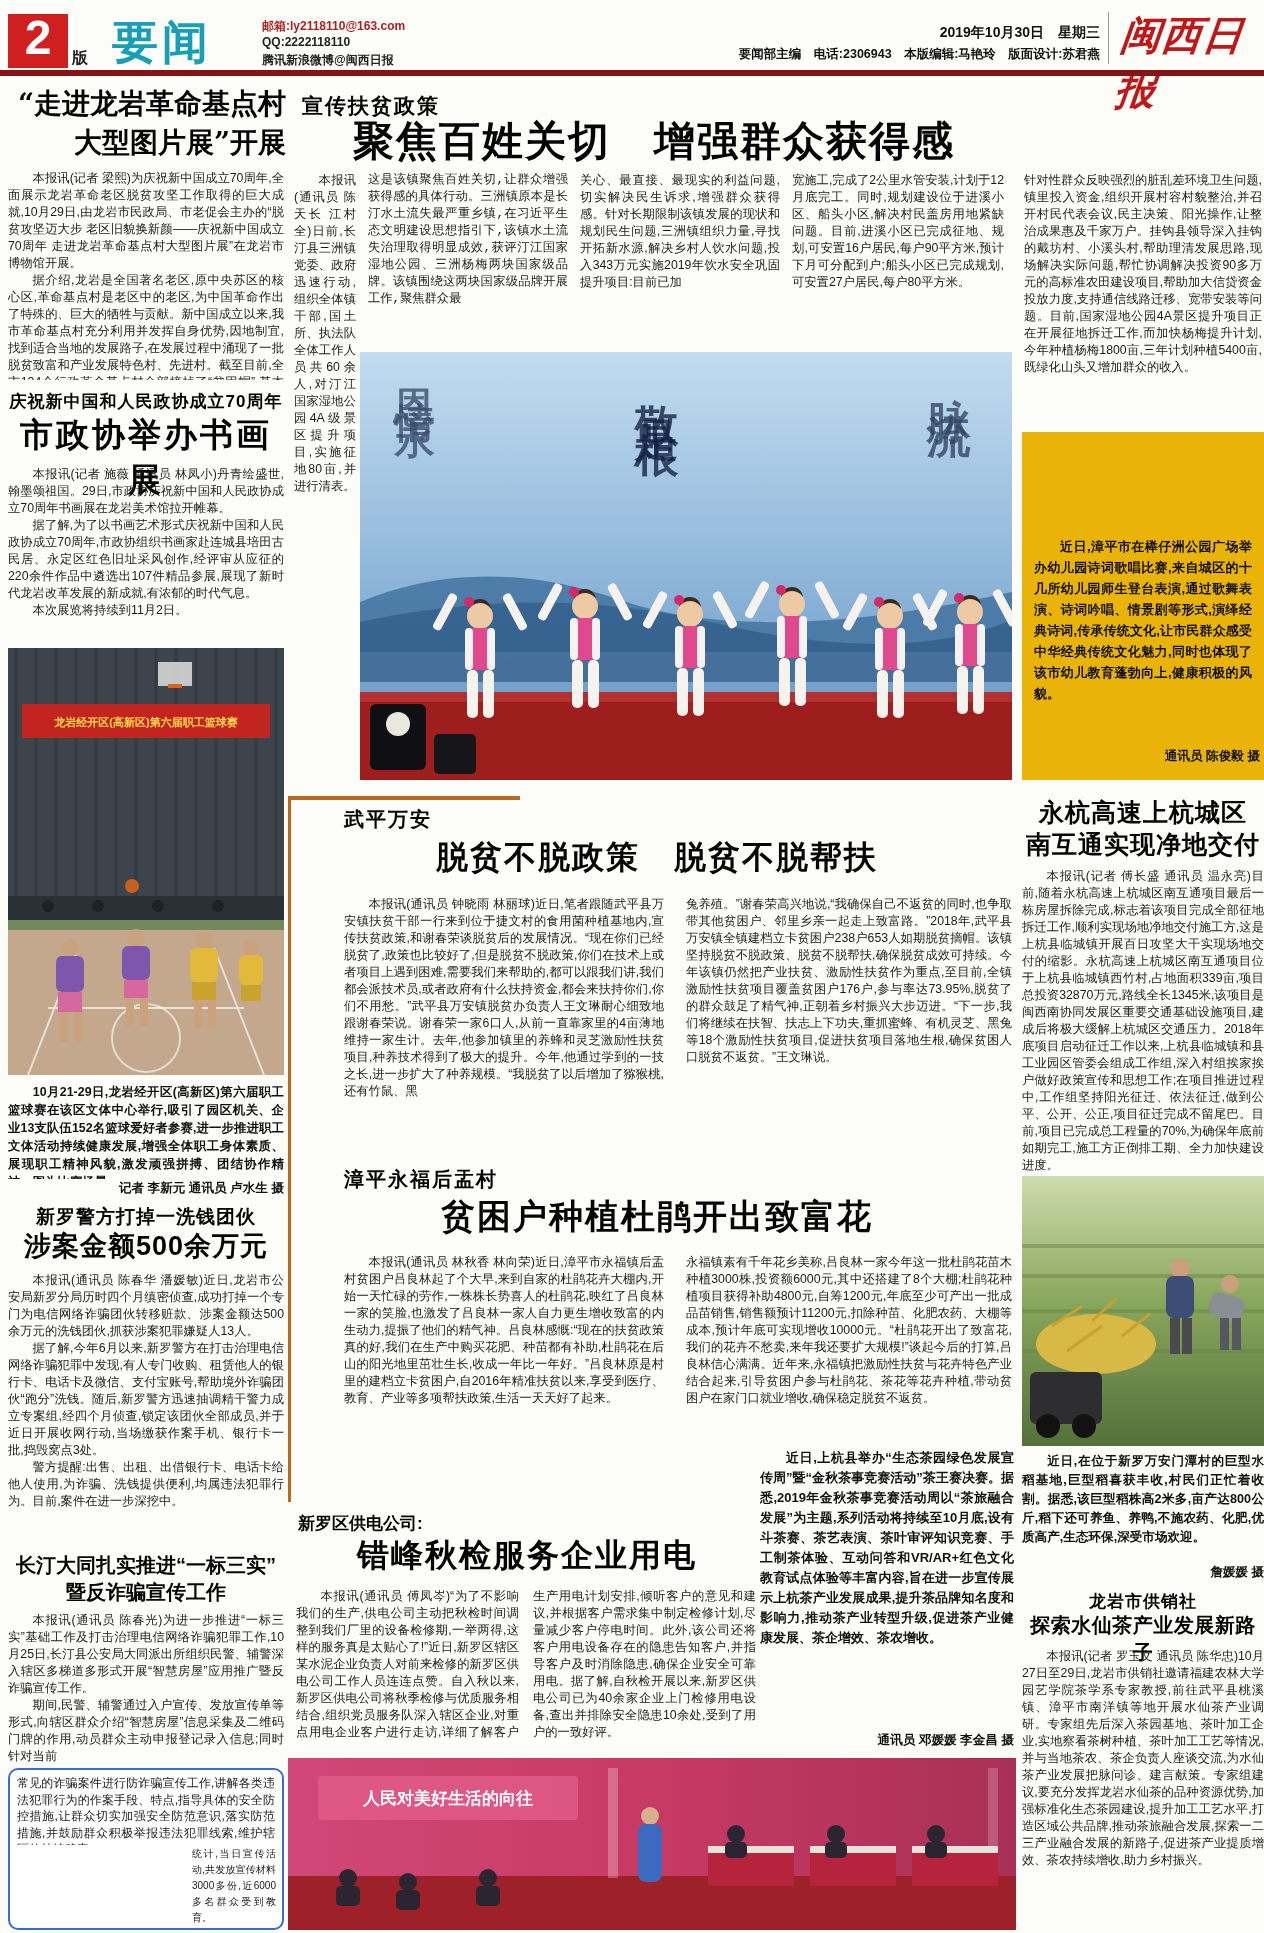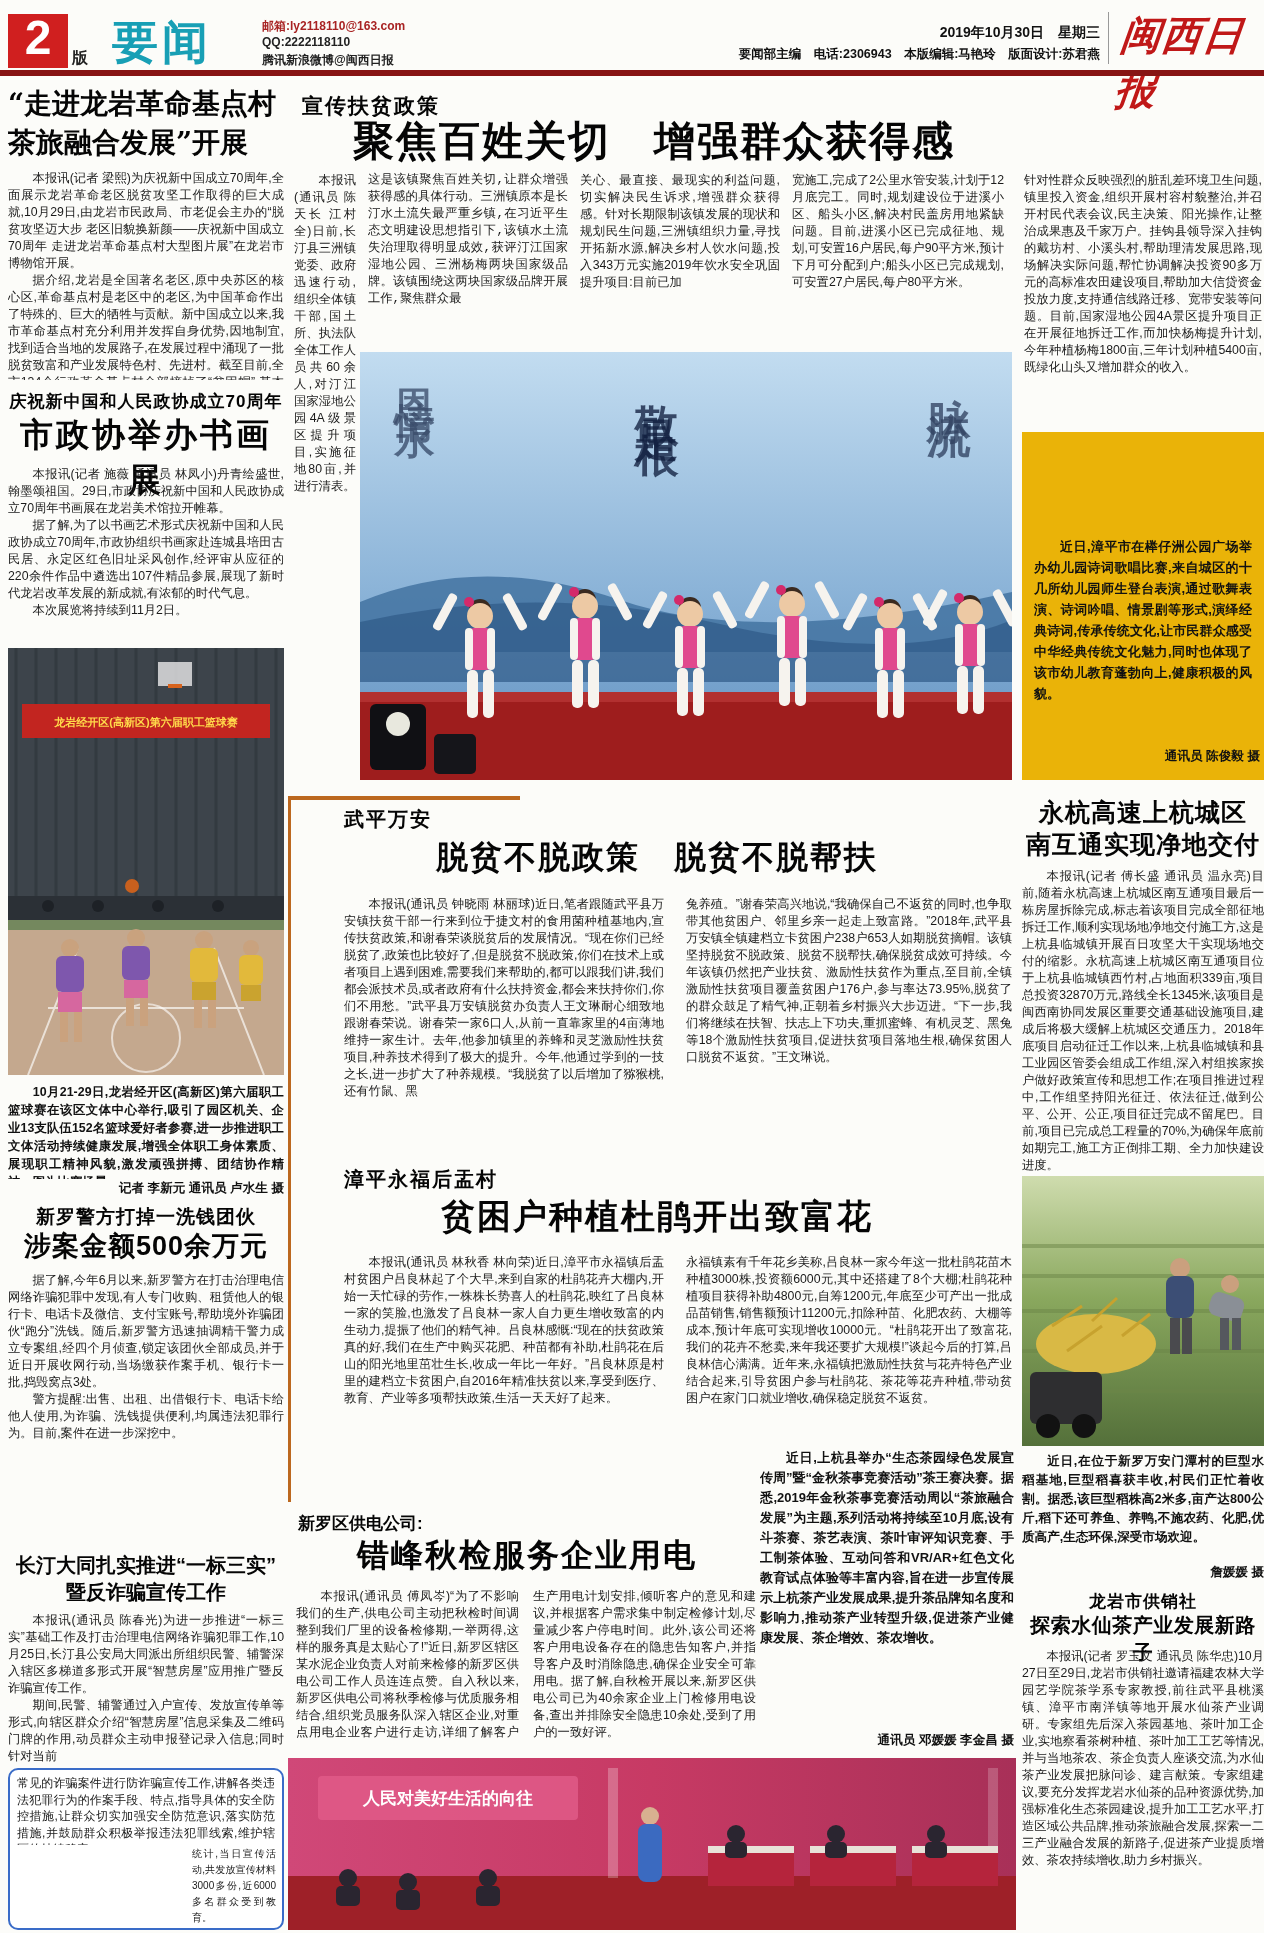--- a/index.html
+++ b/index.html
@@ -1,20 +1,20 @@
 <!DOCTYPE html>
 <html><head>
 <meta charset="utf-8">
 <style>
   html,body{margin:0;padding:0;background:#e8e8e4;}
   .page{position:relative;width:1264px;height:1933px;margin:0 auto;background:#fcfcf9;
         font-family:"Liberation Sans","DejaVu Sans",sans-serif;color:#151515;overflow:hidden;}
   .abs{position:absolute;}
   .hl{font-weight:900;color:#050505;font-family:"Liberation Sans","DejaVu Sans",sans-serif;}
-  .serifhl{font-family:"DejaVu Serif","Liberation Serif",serif;font-weight:900;color:#050505;}
+  .serifhl{font-family:"DejaVu Serif","Liberation Serif",serif;font-weight:900;color:#050505;text-align:right;}
   .kick{font-weight:900;color:#050505;}
   .body-txt{font-size:12.3px;line-height:17px;text-align:justify;color:#1a1a1a;overflow:hidden;}
   .body-txt p{margin:0;}
   .body-txt p.ind{text-indent:2em;}
   .cap{font-weight:bold;font-size:12.6px;line-height:18.5px;text-align:justify;color:#111;overflow:hidden;}
   .credit{font-weight:bold;font-size:12.6px;text-align:right;color:#111;}
   .center{text-align:center;}
   .photo{overflow:hidden;background:#888;}
   .vcal{position:absolute;writing-mode:vertical-rl;font-family:"DejaVu Serif","Liberation Serif",serif;
         font-weight:900;color:rgba(18,32,64,0.78);letter-spacing:14px;}
@@ -40,21 +40,21 @@
   <div class="abs" style="left:700px;top:24px;width:400px;font-size:14px;font-weight:900;text-align:right;color:#111;">2019年10月30日　星期三</div>
   <div class="abs" style="left:560px;top:46px;width:540px;font-size:12.5px;font-weight:900;text-align:right;color:#111;">要闻部主编　电话:2306943　本版编辑:马艳玲　版面设计:苏君燕</div>
 
   <div class="abs" style="left:1108px;top:12px;width:1px;height:52px;background:#999;"></div>
   <div class="abs" style="left:1118px;top:8px;width:146px;font-size:40px;font-weight:900;color:#c01818;
               font-family:'DejaVu Serif','Liberation Serif',serif;font-style:italic;transform:skewX(-6deg);letter-spacing:1px;">闽西日报</div>
 
   <div class="abs rule" style="left:0;top:70px;width:1264px;height:6px;"></div>
 
   <div class="abs serifhl" style="left:8px;top:84px;width:278px;font-size:28px;line-height:39px;">“走进龙岩革命基点村</div>
-  <div class="abs serifhl" style="left:8px;top:123px;width:278px;font-size:28px;line-height:39px;">茶旅融合发展”开展</div>
+  <div class="abs serifhl" style="left:8px;top:123px;width:278px;font-size:28px;line-height:39px;">大型图片展”开展</div>
   <div class="abs body-txt" style="left:8px;top:170px;width:276px;height:210px;">
     <p class="ind">本报讯(记者 梁熙)为庆祝新中国成立70周年,全面展示龙岩革命老区脱贫攻坚工作取得的巨大成就,10月29日,由龙岩市民政局、市老促会主办的“脱贫攻坚迈大步 老区旧貌换新颜——庆祝新中国成立70周年 走进龙岩革命基点村大型图片展”在龙岩市博物馆开展。</p>
     <p class="ind">据介绍,龙岩是全国著名老区,原中央苏区的核心区,革命基点村是老区中的老区,为中国革命作出了特殊的、巨大的牺牲与贡献。新中国成立以来,我市革命基点村充分利用并发挥自身优势,因地制宜,找到适合当地的发展路子,在发展过程中涌现了一批脱贫致富和产业发展特色村、先进村。截至目前,全市134个行政革命基点村全部摘掉了“贫困帽”,基本实现了路、水、电、电视电话、网络“五通”,6000余人实施了造福工程搬迁。</p>
 
   </div>
 
   <div class="abs kick center" style="left:8px;top:390px;width:276px;font-size:17px;letter-spacing:1px;">庆祝新中国和人民政协成立70周年</div>
   <div class="abs hl center" style="left:8px;top:413px;width:276px;font-size:33px;letter-spacing:3px;">市政协举办书画展</div>
   <div class="abs body-txt" style="left:8px;top:466px;width:276px;height:176px;">
     <p class="ind">本报讯(记者 施薇 通讯员 林凤小)丹青绘盛世,翰墨颂祖国。29日,市政协庆祝新中国和人民政协成立70周年书画展在龙岩美术馆拉开帷幕。</p>
@@ -110,20 +110,21 @@
   </div>
 
   <div class="abs cap" style="left:8px;top:1083px;width:276px;height:96px;font-size:12.4px;line-height:18px;">
     <p class="ind" style="margin:0;text-indent:2em;">10月21-29日,龙岩经开区(高新区)第六届职工篮球赛在该区文体中心举行,吸引了园区机关、企业13支队伍152名篮球爱好者参赛,进一步推进职工文体活动持续健康发展,增强全体职工身体素质、展现职工精神风貌,激发顽强拼搏、团结协作精神。图为比赛场景。</p>
   </div>
   <div class="abs credit" style="left:8px;top:1180px;width:276px;">记者 李新元 通讯员 卢水生 摄</div>
 
   <div class="abs kick center" style="left:8px;top:1204px;width:276px;font-size:19px;letter-spacing:1px;">新罗警方打掉一洗钱团伙</div>
   <div class="abs hl center" style="left:8px;top:1228px;width:276px;font-size:27px;letter-spacing:1px;">涉案金额500余万元</div>
   <div class="abs body-txt" style="left:8px;top:1272px;width:276px;height:272px;">
+    <p class="ind">本报讯(通讯员 陈春华 潘媛敏)近日,龙岩市公安局新罗分局历时四个月缜密侦查,成功打掉一个专门为电信网络诈骗团伙转移赃款、涉案金额达500余万元的洗钱团伙,抓获涉案犯罪嫌疑人13人。</p>
     <p class="ind">据了解,今年6月以来,新罗警方在打击治理电信网络诈骗犯罪中发现,有人专门收购、租赁他人的银行卡、电话卡及微信、支付宝账号,帮助境外诈骗团伙“跑分”洗钱。随后,新罗警方迅速抽调精干警力成立专案组,经四个月侦查,锁定该团伙全部成员,并于近日开展收网行动,当场缴获作案手机、银行卡一批,捣毁窝点3处。</p>
     <p class="ind">警方提醒:出售、出租、出借银行卡、电话卡给他人使用,为诈骗、洗钱提供便利,均属违法犯罪行为。目前,案件在进一步深挖中。</p>
   </div>
 
   <div class="abs hl center" style="left:8px;top:1552px;width:276px;font-size:20px;line-height:27px;">长汀大同扎实推进“一标三实”</div>
   <div class="abs hl center" style="left:8px;top:1579px;width:276px;font-size:20px;line-height:27px;">暨反诈骗宣传工作</div>
   <div class="abs body-txt" style="left:8px;top:1612px;width:276px;height:152px;">
     <p class="ind">本报讯(通讯员 陈春光)为进一步推进“一标三实”基础工作及打击治理电信网络诈骗犯罪工作,10月25日,长汀县公安局大同派出所组织民警、辅警深入辖区多梯道多形式开展“智慧房屋”应用推广暨反诈骗宣传工作。</p>
     <p class="ind">期间,民警、辅警通过入户宣传、发放宣传单等形式,向辖区群众介绍“智慧房屋”信息采集及二维码门牌的作用,动员群众主动申报登记录入信息;同时针对当前</p>
   </div>

